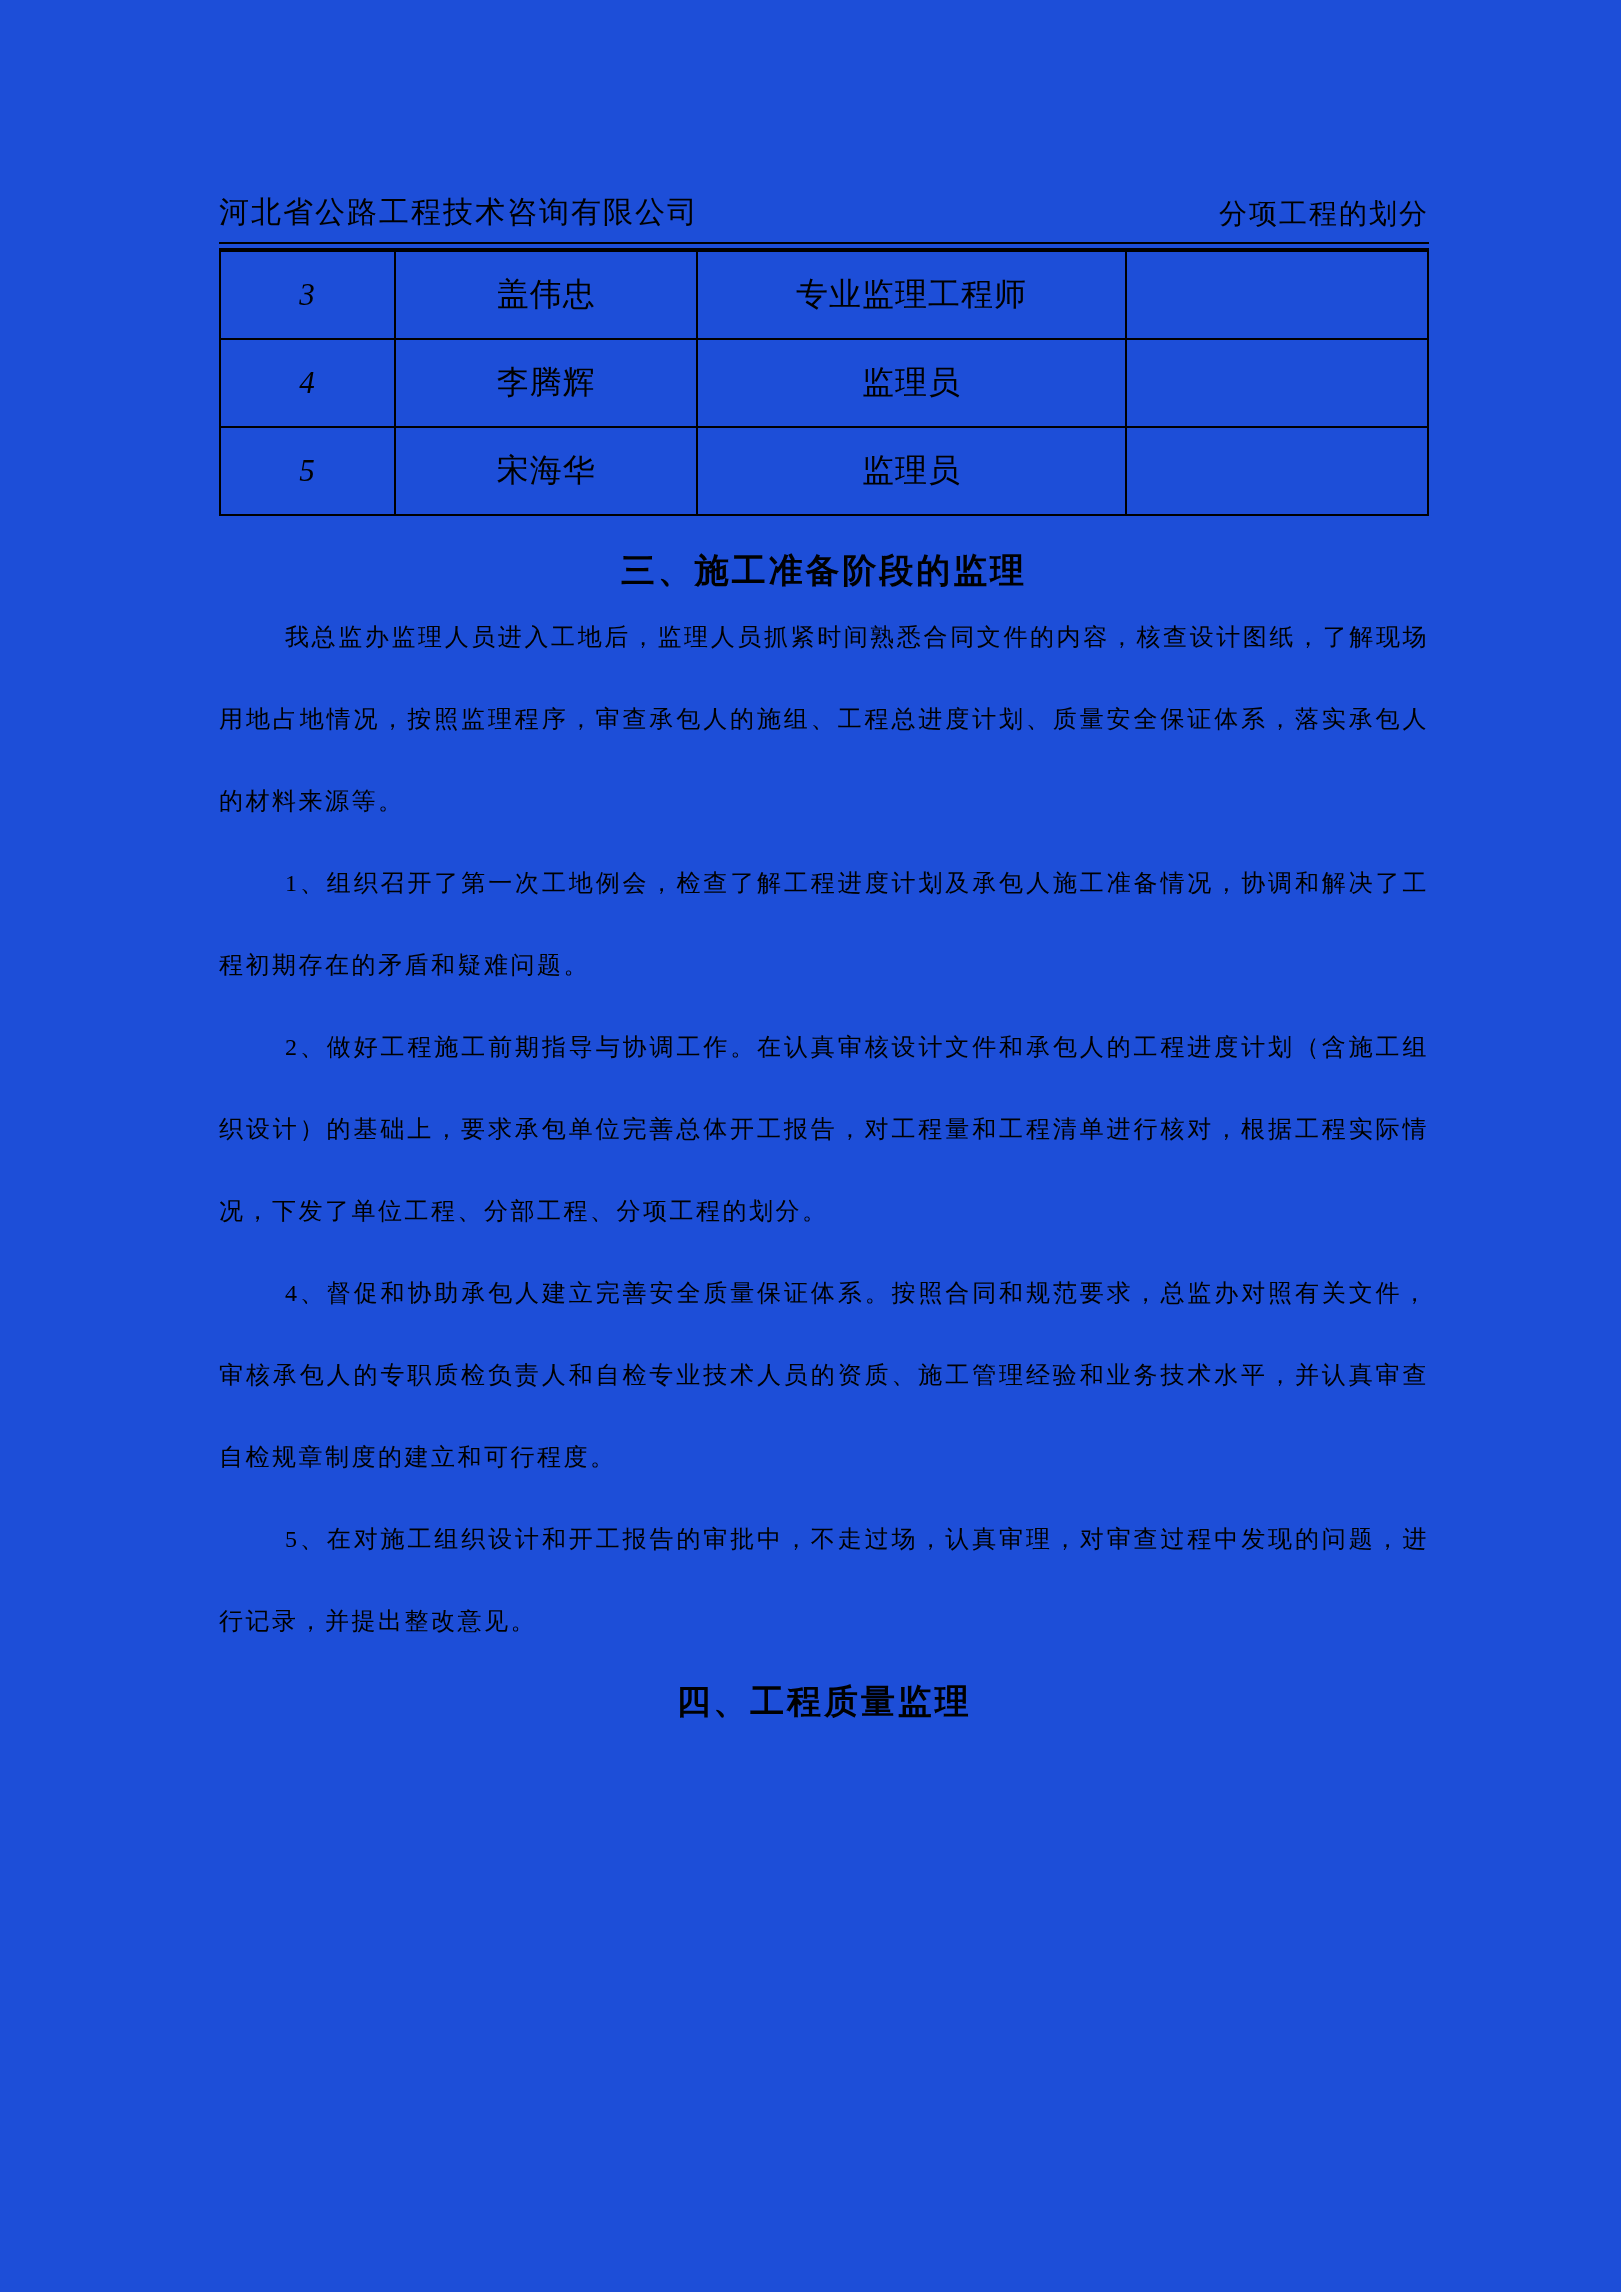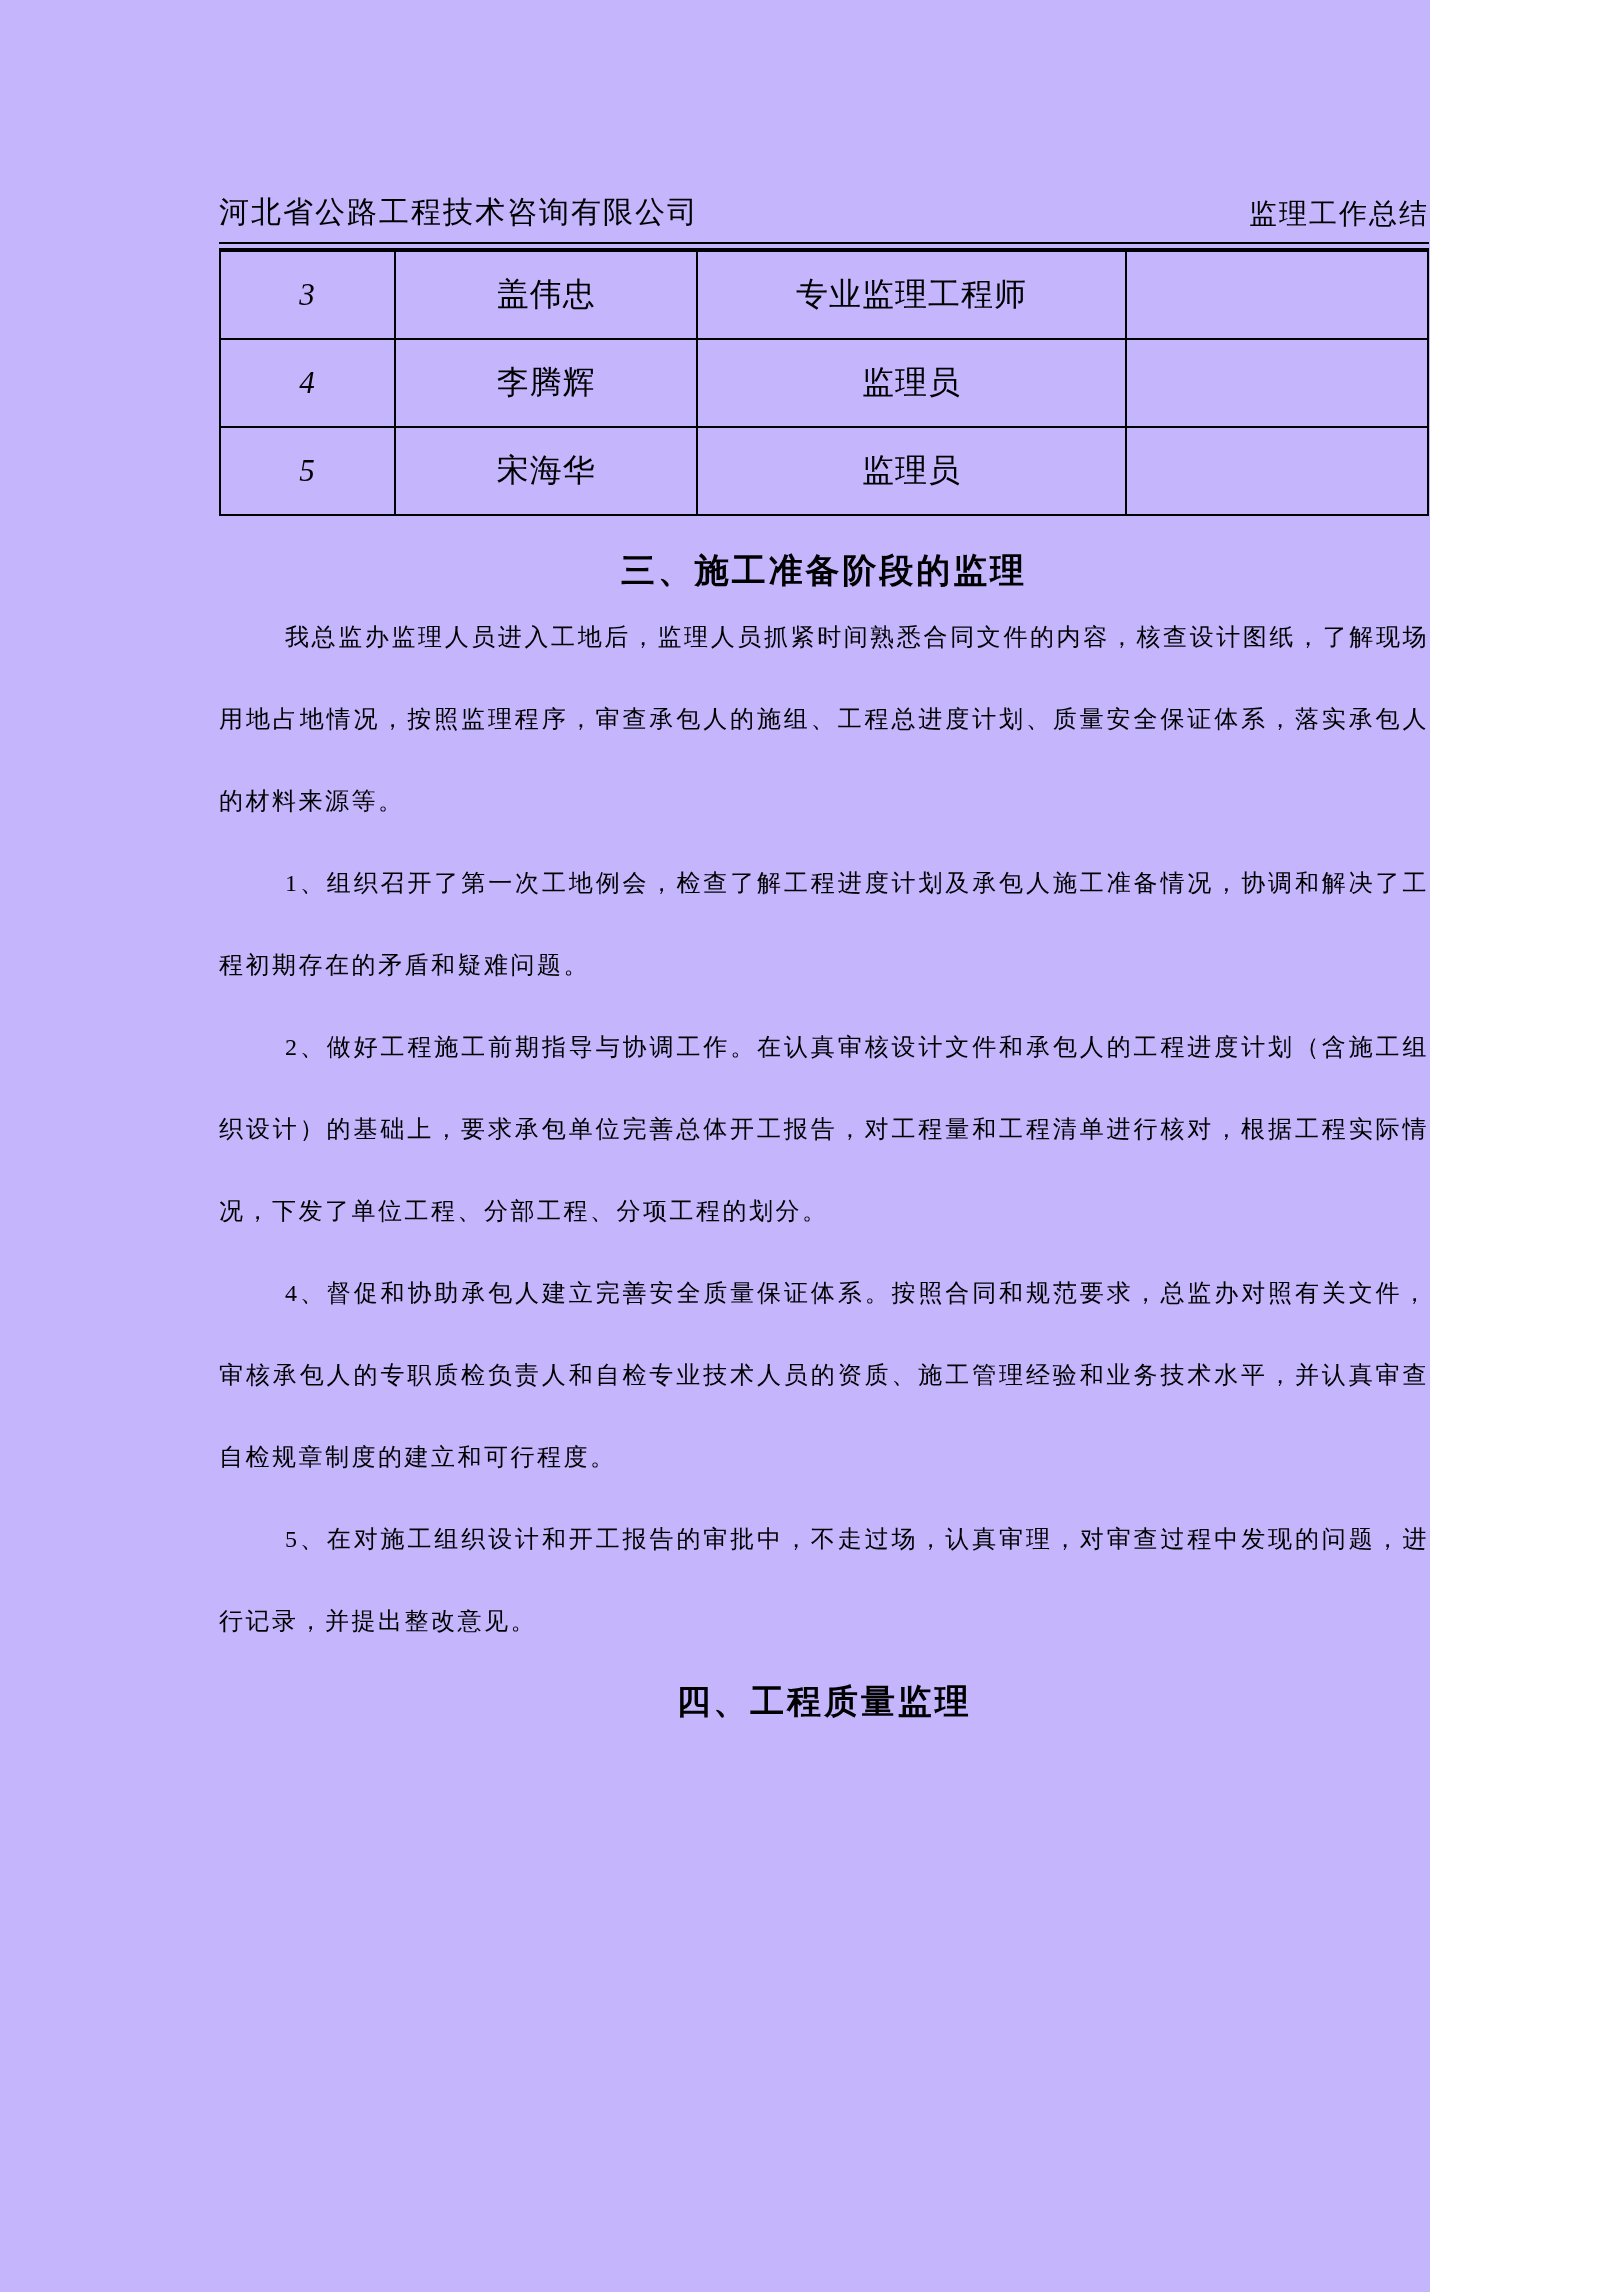--- a/index.html
+++ b/index.html
@@ -7,23 +7,23 @@
     padding: 0;
     width: 1621px;
     height: 2293px;
     background: #ffffff;
     overflow: hidden;
     font-family: "Liberation Serif", "DejaVu Serif", serif;
     color: #000;
   }
   .page {
     position: relative;
-    width: 1430px;
+    width: 1621px;
     height: 2293px;
-    background: #c4b5fd;
+    background: #1d4ed8;
   }
   .content {
     position: absolute;
     left: 219px;
     top: 0;
     width: 1210px;
   }
   .doc-header {
     margin-top: 192px;
     display: flex;
@@ -100,21 +100,21 @@
   }
 </style>
 </head>
 <body>
 
 <div class="page">
   <div class="content">
 
     <div class="doc-header">
       <span class="company">河北省公路工程技术咨询有限公司</span>
-      <span class="doc-title">监理工作总结</span>
+      <span class="doc-title">分项工程的划分</span>
     </div>
 
     <table class="staff">
       <colgroup>
         <col class="c1">
           <col class="c2">
           <col class="c3">
           <col class="c4">
       </colgroup>
       <tbody>

